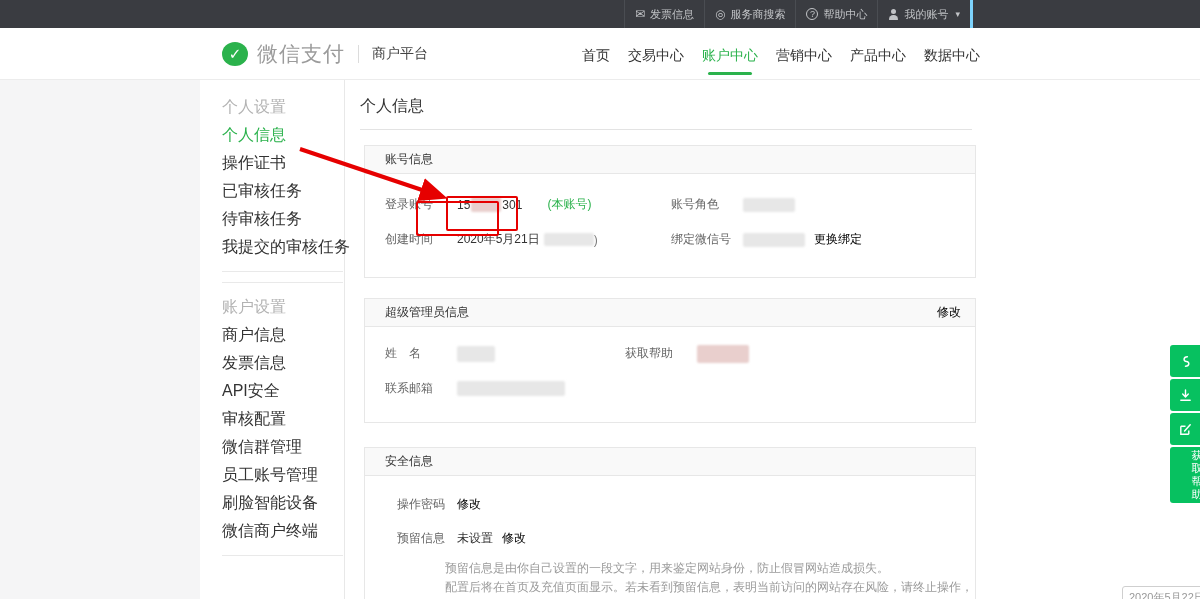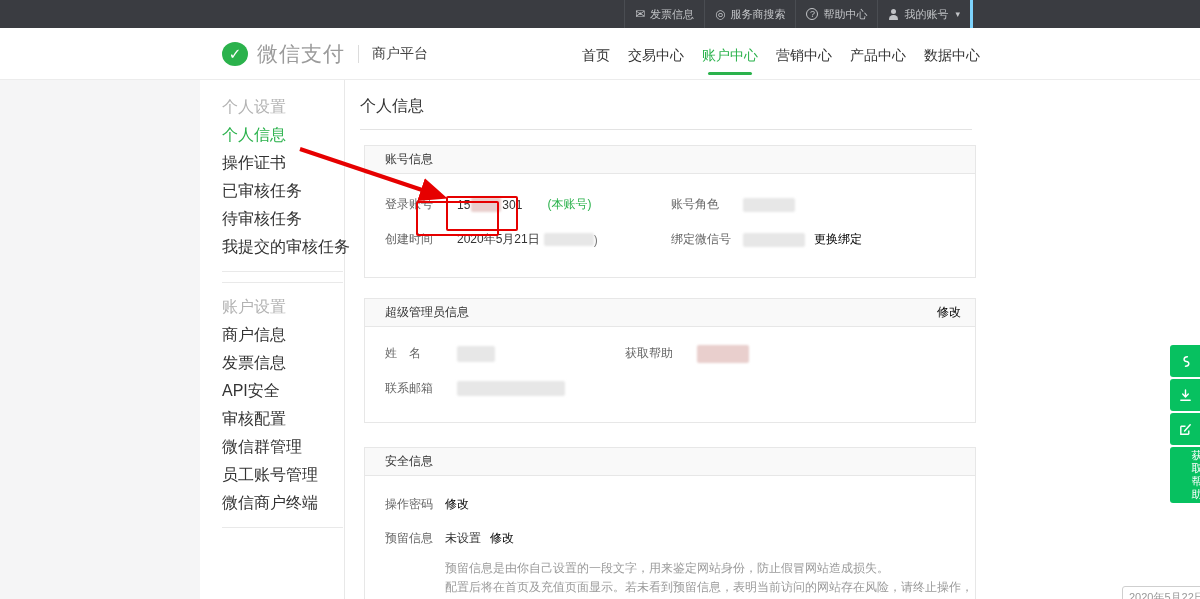--- a/index.html
+++ b/index.html
@@ -49,21 +49,21 @@
   .card--admin{top:298px;height:125px;}
   .card--security{top:447px;height:215px;}
   .card-body{box-sizing:border-box;}
   .card--account .card-body{padding-top:13px;}
   .card--admin .card-body{padding-top:9px;}
   .card--security .card-body{padding-top:11px;}
   .row{display:flex;height:35px;align-items:center;}
   .card--security .row{height:34px;}
   .cell{display:flex;align-items:center;}
   .lbl{width:72px;color:#666;flex:0 0 auto;}
-  .card--security .lbl{width:60px;}
+  .card--security .lbl{width:60px;margin-left:12px;}
   .c1{margin-left:20px;width:286px;flex:0 0 auto;}
   .card--admin .c1{width:240px;align-items:center;}
   .val{color:#333;display:flex;align-items:center;}
   .blob{display:inline-block;background:#e7e7e7;border-radius:2px;filter:blur(1.3px);vertical-align:middle;}
   .blob.pink{background:#e9cfcd;}
   .tag-green{color:#2BB24C;margin-left:25px;}
   a.link{color:#000000;text-decoration:none;cursor:pointer;}
   .gap-l{margin-left:9px;}
   .desc{margin:4px 0 0 80px;color:#9a9a9a;font-size:12px;line-height:19px;}
   
@@ -132,20 +132,21 @@
       <div class="side-row">我提交的审核任务</div>
       <div class="side-divider"></div>
       <div class="side-divider"></div>
       <div class="side-row side-header">账户设置</div>
       <div class="side-row">商户信息</div>
       <div class="side-row">发票信息</div>
       <div class="side-row">API安全</div>
       <div class="side-row">审核配置</div>
       <div class="side-row">微信群管理</div>
       <div class="side-row">员工账号管理</div>
+      <div class="side-row">刷脸智能设备</div>
       <div class="side-row">微信商户终端</div>
       <div class="side-divider"></div>
     </div>
   <div class="anno-box anno-box1" style="position:absolute;"></div>
 </div>
 
 <div class="page-title-wrap">
   <h1 class="page-title">个人信息</h1>
 </div>
 

